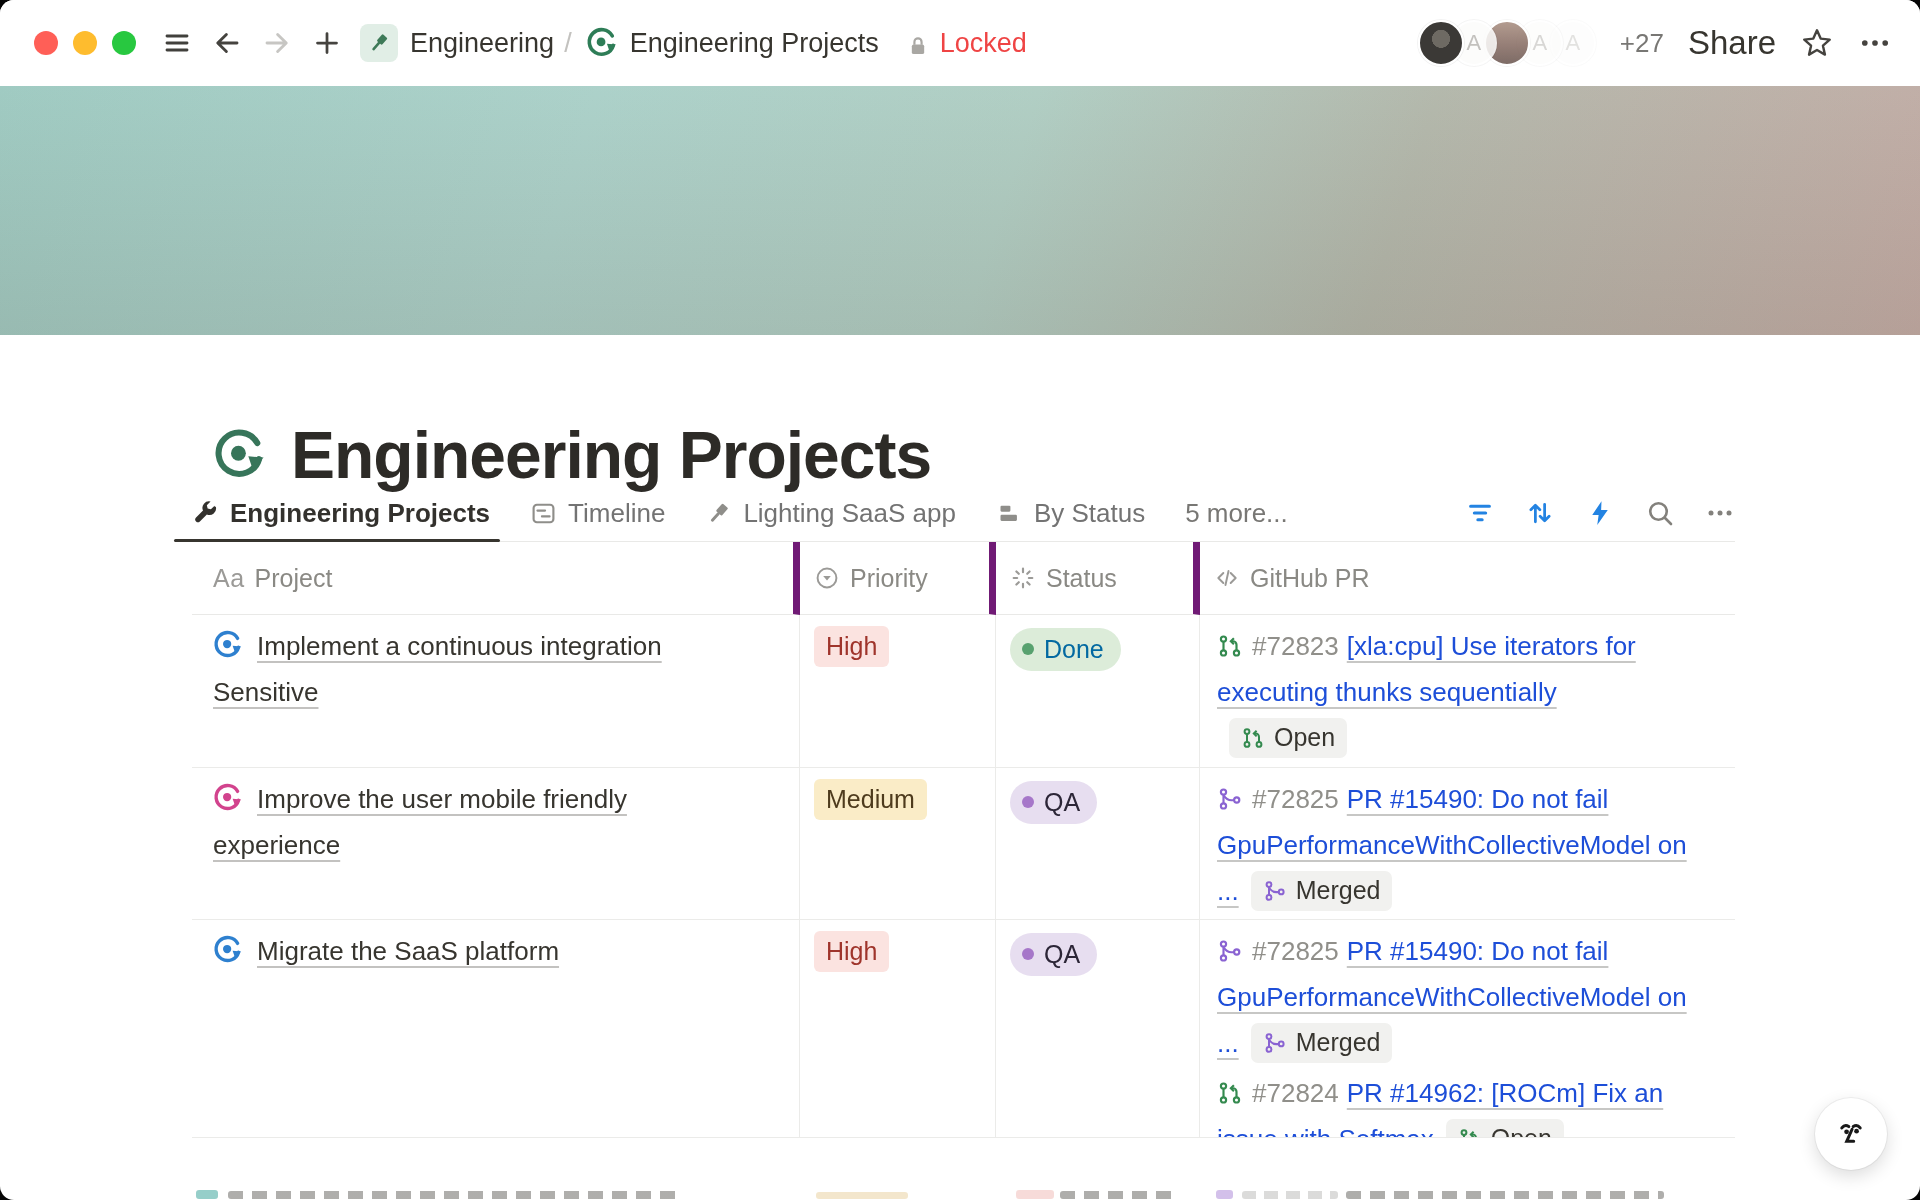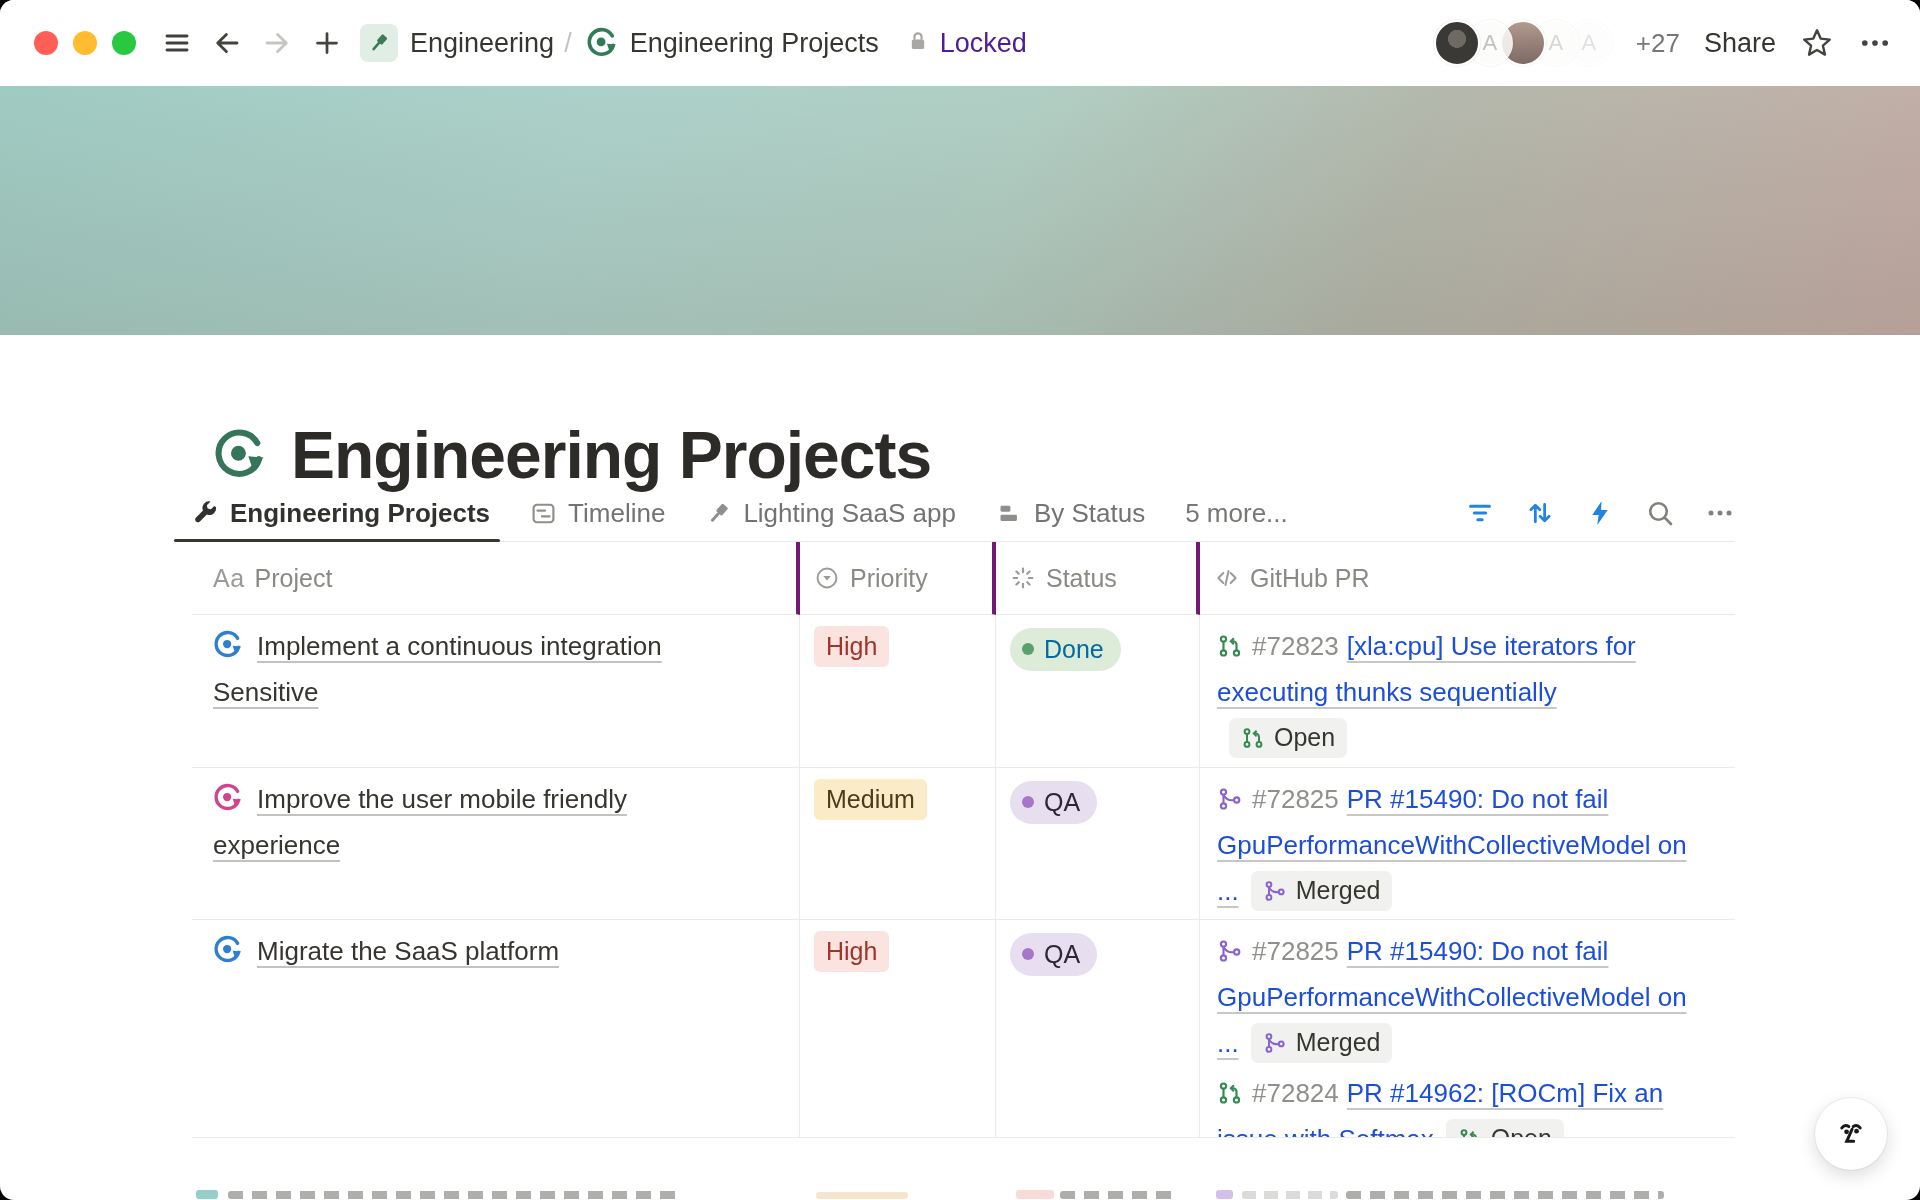--- a/index.html
+++ b/index.html
@@ -10,30 +10,30 @@
   .toolbar{position:absolute;top:0;left:0;width:100%;height:86px;background:#fff;display:flex;align-items:center;padding:0 28px 0 34px;box-sizing:border-box;}
   .traffic{display:flex;gap:15px;align-items:center;margin-right:24px;}
   .light{width:24px;height:24px;border-radius:50%;}
   .tb-btn{width:34px;height:34px;display:flex;align-items:center;justify-content:center;margin-right:16px;flex:0 0 auto;}
   .tb-btn svg{width:30px;height:30px;}
   .crumb{display:flex;align-items:center;font-size:27px;color:#37352f;white-space:nowrap;}
   .ts-icon{width:38px;height:38px;border-radius:8px;background:#e1eee6;display:flex;align-items:center;justify-content:center;margin-right:12px;}
   .ts-icon svg{width:24px;height:24px;color:#3e7a58;}
   .crumb .sep{color:#c3c2bf;margin:0 14px 0 10px;}
   .pg-ic{width:32px;height:32px;color:#2e7d57;margin-right:12px;}
-  .lockwrap{display:flex;align-items:flex-start;margin-left:26px;color:#4c1d95;font-size:27px;}
+  .lockwrap{display:flex;align-items:flex-end;margin-left:26px;color:#ef4444;font-size:27px;}
   .lockwrap svg{width:26px;height:26px;color:#a9a7a3;margin-right:9px;}
   .tb-right{margin-left:auto;display:flex;align-items:center;gap:24px;}
   .avatars{display:flex;align-items:center;}
   .avatar{width:46px;height:46px;border-radius:50%;border:2px solid #fff;box-sizing:border-box;display:flex;align-items:center;justify-content:center;font-size:22px;color:#b9b7b3;background:#fcfcfb;box-shadow:0 0 0 1px rgba(0,0,0,.05);}
   .avatar + .avatar{margin-left:-13px;}
   .av-ill{background:radial-gradient(circle at 50% 40%,#6e6a63 0 27%,#3b3936 28% 100%);}
   .av-photo{background:linear-gradient(180deg,#a08374 0%,#7c5f55 55%,#5d4740 100%);}
   .more-count{font-size:26px;color:#787774;}
-  .share{font-size:27px;color:#37352f;}
+  .share{font-size:33px;color:#37352f;}
   .tb-ic{width:34px;height:34px;color:#45433f;}
   .tb-ic svg{width:100%;height:100%;}
 
   
   .cover{position:absolute;top:86px;left:0;width:100%;height:249px;}
 
   
   .page-head{position:absolute;top:378px;left:213px;display:flex;align-items:center;gap:24px;}
   .page-head .big-ic{width:54px;height:54px;color:#37755a;flex:0 0 auto;}
   .page-title{font-size:66px;font-weight:700;color:#2d2b27;letter-spacing:-1px;line-height:1;}
@@ -48,21 +48,21 @@
   .more-link{font-size:26px;color:#787774;}
   .view-actions{margin-left:auto;display:flex;align-items:center;gap:30px;}
   .va{width:30px;height:30px;}
   .va svg{width:100%;height:100%;}
   .va.blue{color:#2383e2;}
   .va.gray{color:#83817c;}
 
   
   .thead{position:absolute;top:542px;left:192px;width:1543px;height:73px;display:grid;grid-template-columns:608px 196px 204px 535px;font-size:25px;color:#8a8984;box-sizing:border-box;}
   .th{display:flex;align-items:center;gap:10px;padding:0 14px;border-bottom:1px solid #e9e9e7;box-sizing:border-box;}
-  .th:not(:last-child){border-right:4px solid #701a75;}
+  .th:not(:last-child){border-right:7px solid #701a75;}
   .th.first{padding-left:21px;}
   .th svg{width:26px;height:26px;color:#9b9a97;flex:0 0 auto;}
   .th .aa{font-size:25px;color:#9b9a97;letter-spacing:.5px;}
 
   .tbody{position:absolute;top:615px;left:192px;width:1543px;}
   .trow{display:grid;grid-template-columns:608px 196px 204px 535px;border-bottom:1px solid #ebebe9;overflow:hidden;box-sizing:border-box;background:#fff;}
   .trow.r0{height:153px;}.trow.r1{height:152px;}.trow.r2{height:218px;}
   .td{padding:8px 14px 0;font-size:26px;line-height:46px;box-sizing:border-box;}
   .td:not(:last-child){border-right:1px solid #ebebe9;}
   .td.project{padding-left:21px;padding-right:40px;color:#37352f;}

